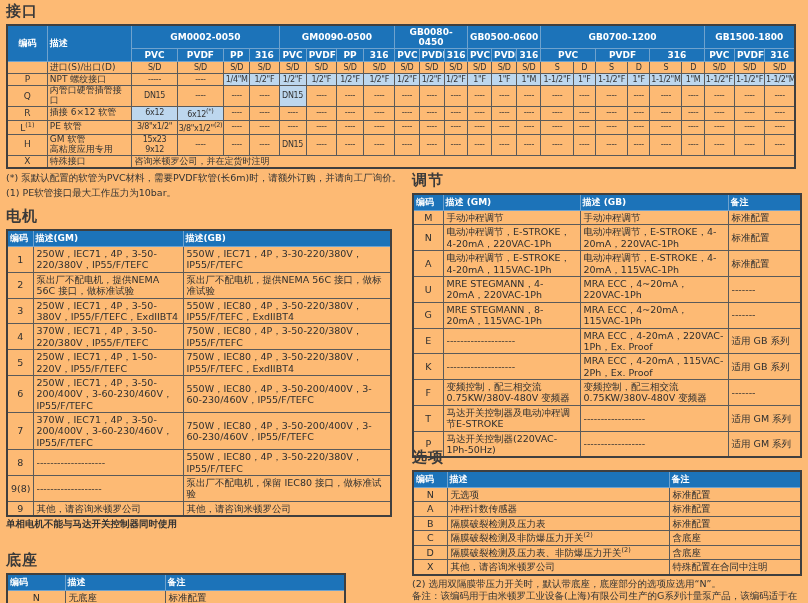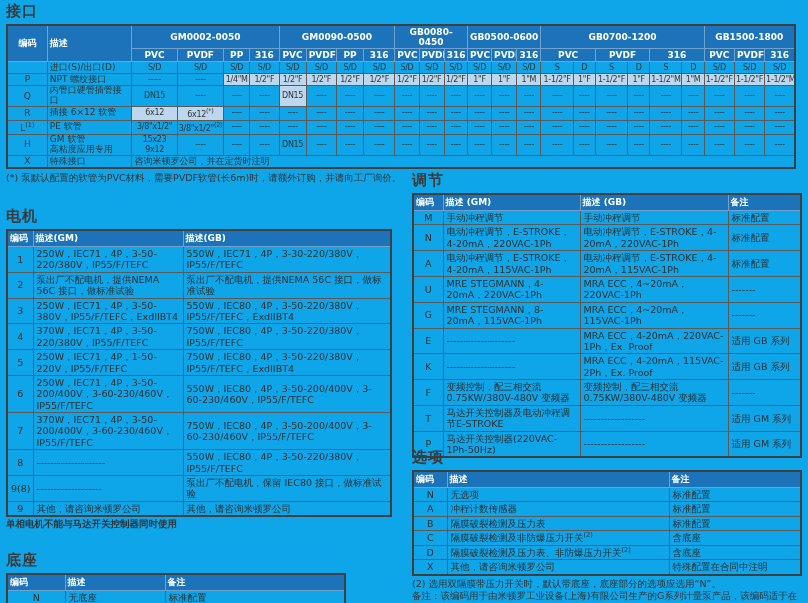--- a/index.html
+++ b/index.html
@@ -1,17 +1,17 @@
 <!DOCTYPE html>
 <html style="--hdr: #1c73b9; --shade: #bdd7ee;"><head>
 <meta charset="utf-8">
 <style>
   html,body{margin:0;padding:0;background:#fff;}
   body{font-family:"DejaVu Sans","Liberation Sans",sans-serif;color:#2a2a2a;}
-  .page{position:relative;width:808px;height:603px;background:#0ea5e9;overflow:hidden;}
+  .page{position:relative;width:808px;height:603px;background:#fdba74;overflow:hidden;}
   .sec{position:absolute;}
   .title{font-size:15px;font-weight:bold;color:#3a3a3a;margin:0 0 3px 0;letter-spacing:1px;}
   table.tbl{border-collapse:collapse;table-layout:fixed;border:2px solid #3f3f3f;}
   .tbl th,.tbl td{border:1px solid #5a5a5a;overflow:hidden;vertical-align:middle;}
   .tbl th.hdr{background:var(--hdr,#1c73b9);color:#fff;font-weight:bold;font-size:9px;
       padding:1px 2px;border:1px solid #6fa2cd;text-align:left;}
   .tbl th.hdr.ctr{text-align:center;}
   
   .itbl td{font-size:8px;letter-spacing:-0.3px;text-align:center;padding:0 1px;
       white-space:nowrap;line-height:1.25;height:11px;color:#333;}
@@ -258,20 +258,21 @@
           </tr>
           <tr>
             <td class="code">X</td>
             <td class="desc">特殊接口</td>
             <td colspan="23" class="desc">咨询米顿罗公司，并在定货时注明</td>
           </tr>
         </tbody>
       </table>
     <div style="margin-top:3px;">
       <p class="note">(*) 泵默认配置的软管为PVC材料，需要PVDF软管(长6m)时，请额外订购，并请向工厂询价。</p>
+      <p class="note">(1) PE软管接口最大工作压力为10bar。</p>
     </div>
   </section>
 
   <section class="sec" style="left:6px;top:207px;width:430px;">
     <h2 class="title">电机</h2>
     <table class="tbl stbl" id="motor-table" style="width:384px;">
         <colgroup>
           <col style="width:26px">
           <col style="width:150px">
           <col style="width:208px">

